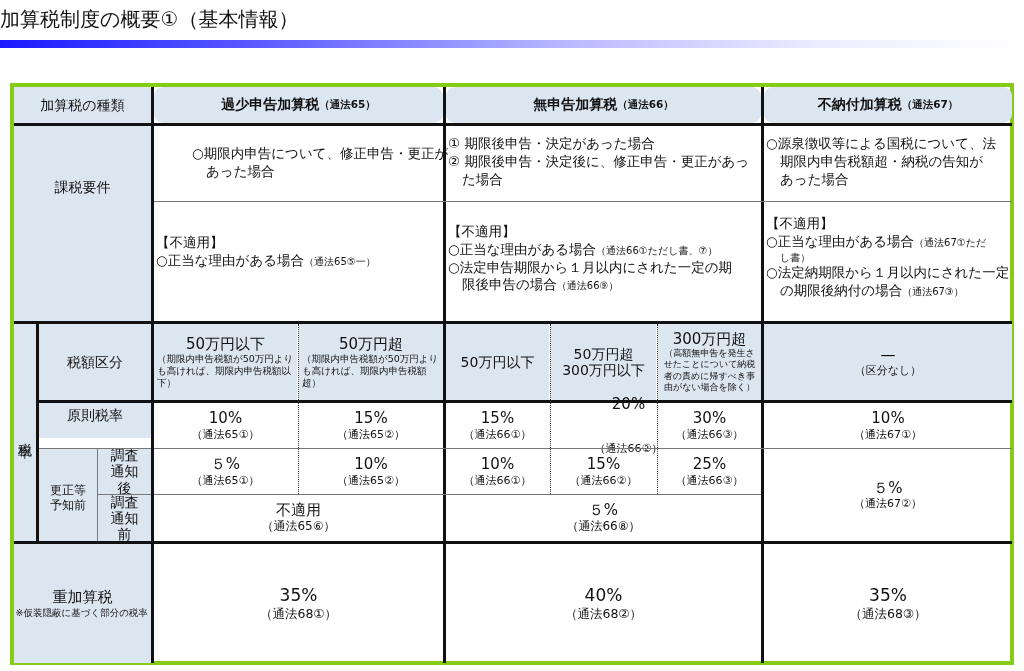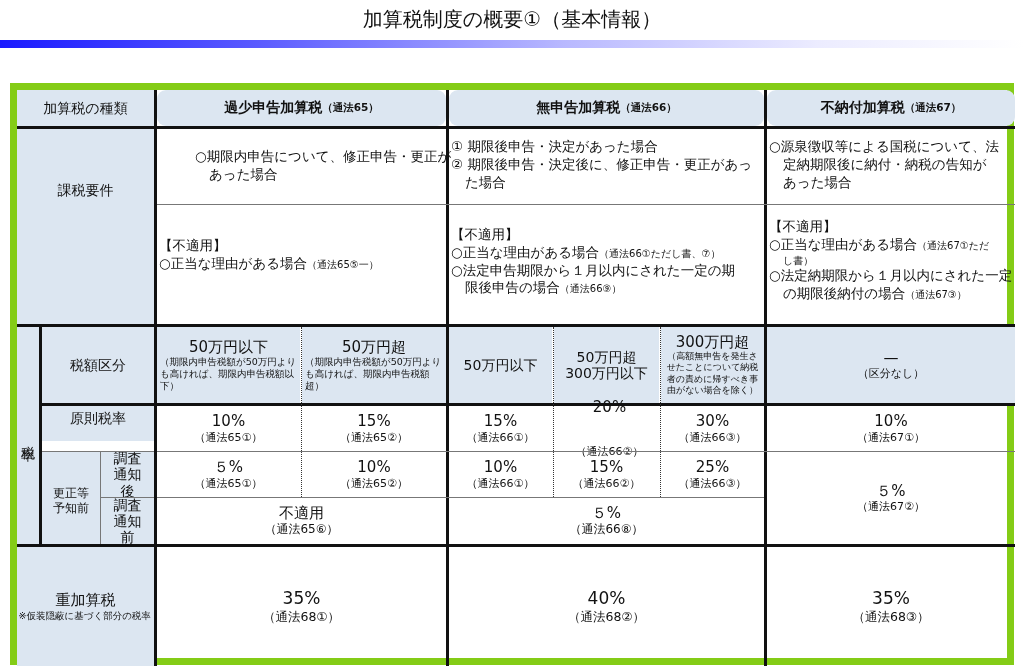--- a/index.html
+++ b/index.html
@@ -1,28 +1,28 @@
 <!DOCTYPE html>
 <html><head>
 <meta charset="utf-8">
 <style>
   * { box-sizing: border-box; margin: 0; padding: 0; }
   html, body { width: 1024px; height: 671px; background: #ffffff; overflow: hidden; }
   body { font-family: "DejaVu Sans", "Liberation Sans", sans-serif; color: #111; position: relative; }
   .title {
-    position: absolute; left: 0; top: 6px; width: 1024px; text-align: center;
+    position: absolute; left: 0; top: 6px; width: 1024px; text-align: left;
     font-size: 20px; letter-spacing: 0px; color: #111;
   }
   .title-bar {
     position: absolute; left: 0; top: 40px; width: 1024px; height: 8px;
     background: linear-gradient(to right, #1a1aff 0%, #5a5aff 25%, #b8b8ff 55%, #ececff 80%, #ffffff 100%);
   }
   .grid {
     position: absolute; left: 10px; top: 83px; width: 1004px; height: 582px;
-    border: 7px solid #84cc16;
+    border: 4px solid #84cc16;
   }
   .cell { position: absolute; display: flex; align-items: center; justify-content: center; text-align: center; }
   .hdr { background: #dce6f1; }
   .c { font-size: 13px; line-height: 1.3; }
   .xs { font-size: 9.5px; line-height: 1.25; }
   .pct { font-size: 15px; line-height: 1.15; }
   .law { font-size: 11px; line-height: 1.2; }
   .line { position: absolute; background: #111; }
   .thin { background: #777; }
   .dot { position: absolute; border-left: 1px dotted #333; }
@@ -62,21 +62,21 @@
     <span>○期限内申告について、修正申告・更正が</span>
     <span class="ind">あった場合</span>
   </div>
   <div class="txtblock" style="left:434px;top:48px;width:316px;">
     <span style="display:block">① 期限後申告・決定があった場合</span>
     <span style="display:block">② 期限後申告・決定後に、修正申告・更正があっ</span>
     <span class="ind">た場合</span>
   </div>
   <div class="txtblock" style="left:752px;top:48px;width:248px;">
     <span style="display:block">○源泉徴収等による国税について、法</span>
-    <span class="ind">定納期限後に納付・納税の告知が</span>
+    <span class="ind">期限内申告税額超・納税の告知が</span>
     <span class="ind">あった場合</span>
   </div>
 
   <div class="txtblock" style="left:142px;top:147px;width:288px;">
     <span style="display:block">【不適用】</span>
     <span>○正当な理由がある場合</span><span class="small-law">（通法65⑤一）</span>
   </div>
   <div class="txtblock" style="left:434px;top:136px;width:316px;">
     <span style="display:block">【不適用】</span>
     <span style="display:block"><span>○正当な理由がある場合</span><span class="small-law">（通法66①ただし書、⑦）</span></span>
@@ -123,21 +123,21 @@
       <span class="law">（通法65①）</span>
     </div>
   <div class="cell vcol" style="left:285px;top:316px;width:144px;height:45px;">
       <span class="pct">15%</span>
       <span class="law">（通法65②）</span>
     </div>
   <div class="cell vcol" style="left:432px;top:316px;width:103px;height:45px;">
       <span class="pct">15%</span>
       <span class="law">（通法66①）</span>
     </div>
-  <div class="cell vcol" style="left:540px;top:316px;width:105px;height:45px;gap:28px;">
+  <div class="cell vcol" style="left:562px;top:316px;width:105px;height:45px;gap:28px;">
       <span class="pct">20%</span>
       <span class="law">（通法66②）</span>
     </div>
   <div class="cell vcol" style="left:644px;top:316px;width:103px;height:45px;">
       <span class="pct">30%</span>
       <span class="law">（通法66③）</span>
     </div>
   <div class="cell vcol" style="left:750px;top:316px;width:248px;height:45px;">
       <span class="pct">10%</span>
       <span class="law">（通法67①）</span>

